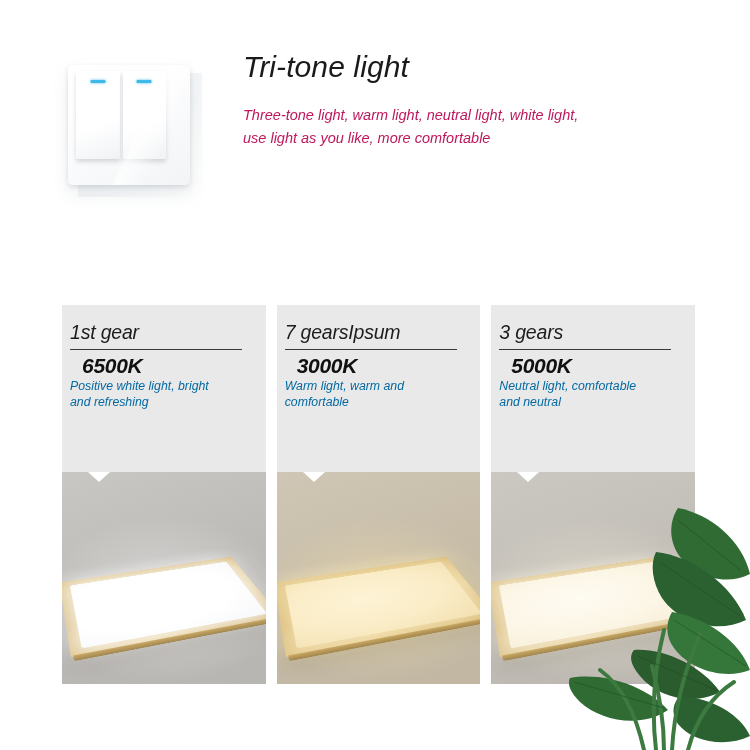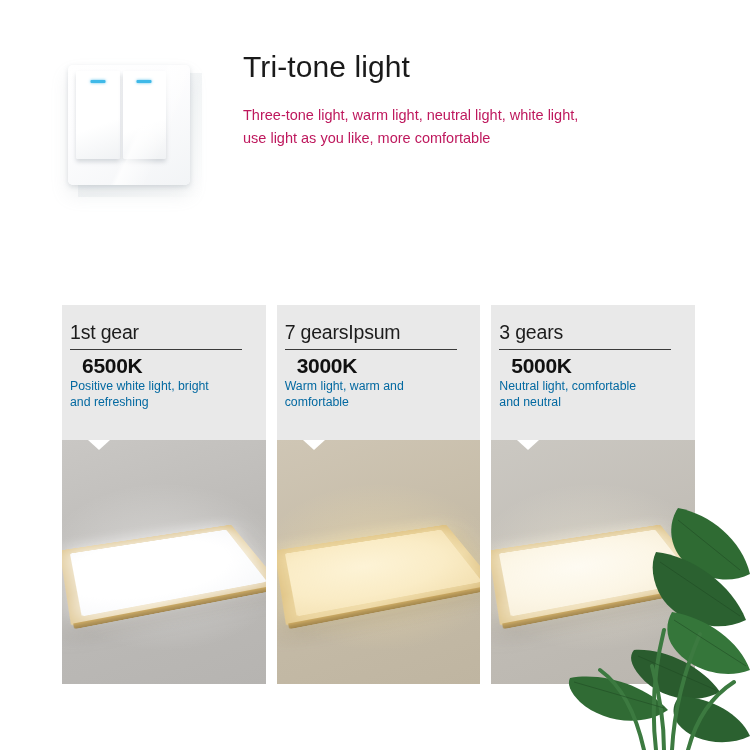--- a/index.html
+++ b/index.html
@@ -3,21 +3,21 @@
 <meta charset="utf-8">
 <style>
   html,body{margin:0;padding:0;}
   body{
     width:750px;height:750px;
     background:#ffffff;
     font-family:"Liberation Sans", sans-serif;
     overflow:hidden;
     position:relative;
   }
-  .stage{position:absolute;left:0;top:0;width:750px;height:750px;overflow:hidden;background:#fff;}
+  .stage{position:absolute;left:0;top:0;width:750px;height:750px;overflow:hidden;background:#fff;font-style:italic;}
 
   
   .hero{position:absolute;left:0;top:0;width:750px;height:235px;}
 
   .switch-wrap{position:absolute;left:60px;top:55px;width:150px;height:150px;}
   .switch-shadow{
     position:absolute;left:18px;top:18px;width:124px;height:124px;
     background:linear-gradient(135deg,#eceff1 0%,#f4f6f7 55%,#ffffff 100%);
     transform:skewY(0deg);
     filter:blur(0.4px);
@@ -60,21 +60,21 @@
     position:absolute;left:243px;top:104px;width:440px;
     font-size:14.5px;line-height:23px;color:#be185d;font-weight:400;
   }
   .hero-sub div{white-space:nowrap;}
 
   
   .panels{position:absolute;left:62px;top:305px;width:633px;height:379px;display:flex;gap:11px;}
   .panel{position:relative;width:205px;height:379px;overflow:hidden;background:#fff;}
 
   .cap{
-    position:relative;height:135px;background:#e9e9e9;
+    position:relative;height:167px;background:#e9e9e9;
     padding:16px 14px 0 8px;box-sizing:border-box;
   }
   .cap-title{
     font-size:19.5px;color:#1c1c1c;font-weight:400;line-height:22px;
     white-space:nowrap;letter-spacing:-.2px;
   }
   .cap-rule{margin:6px 0 3px 0;width:172px;height:1px;background:#3a3a3a;}
   .cap-k{font-size:21px;color:#111;font-weight:700;line-height:25px;letter-spacing:-.3px;margin-left:12px;}
   .cap-desc{font-size:12.3px;line-height:15.5px;color:#0369a1;margin-top:1px;}
 

